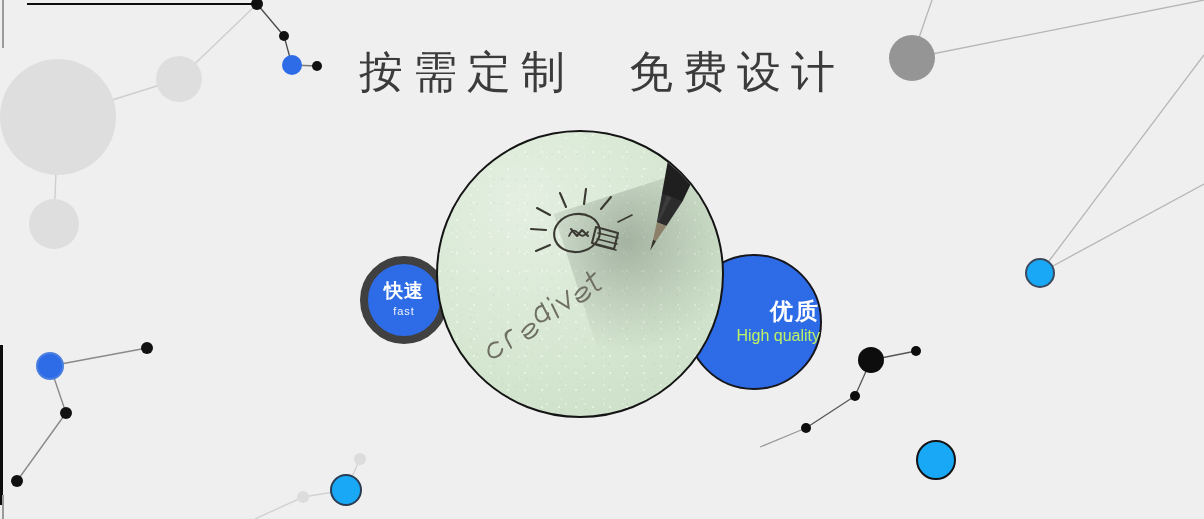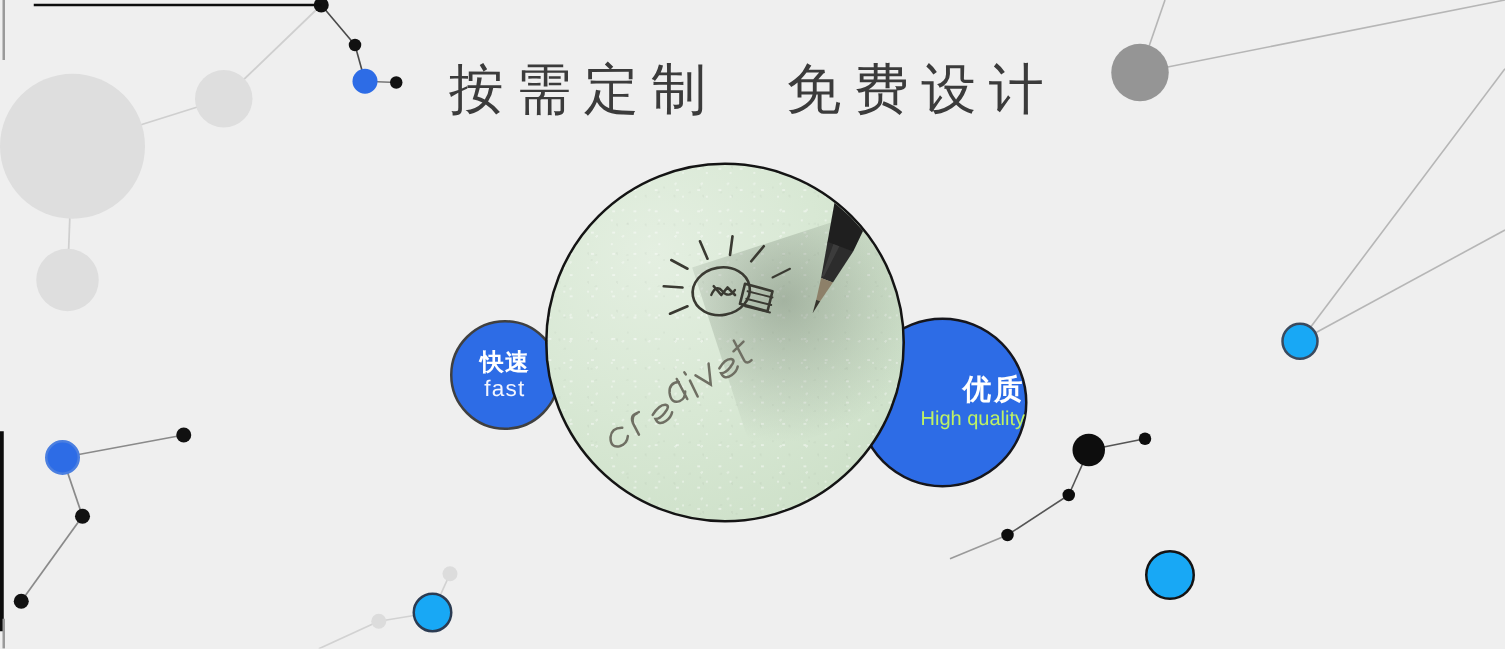--- a/index.html
+++ b/index.html
@@ -93,28 +93,28 @@
     width:36%;height:42%;
   }
 
   
   #circle-fast{
     position:absolute;
     left:8px;top:126px;
     width:88px;height:88px;
     border-radius:50%;
     background:#2d6ce6;
-    border:2px solid #404040;
+    border:8px solid #404040;
     box-sizing:border-box;
     display:flex;flex-direction:column;
     align-items:center;justify-content:center;
     z-index:2;
   }
   #circle-fast .cn{color:#ffffff;font-size:19px;font-weight:700;line-height:22px;letter-spacing:1px;}
-  #circle-fast .en{color:#f2f5ff;font-size:18px;line-height:18px;letter-spacing:1px;}
+  #circle-fast .en{color:#f2f5ff;font-size:11px;line-height:18px;letter-spacing:1px;}
 
   
   #circle-quality{
     position:absolute;
     left:334px;top:124px;
     width:136px;height:136px;
     border-radius:50%;
     background:#2d6ce6;
     border:2px solid #16161c;
     box-sizing:border-box;

